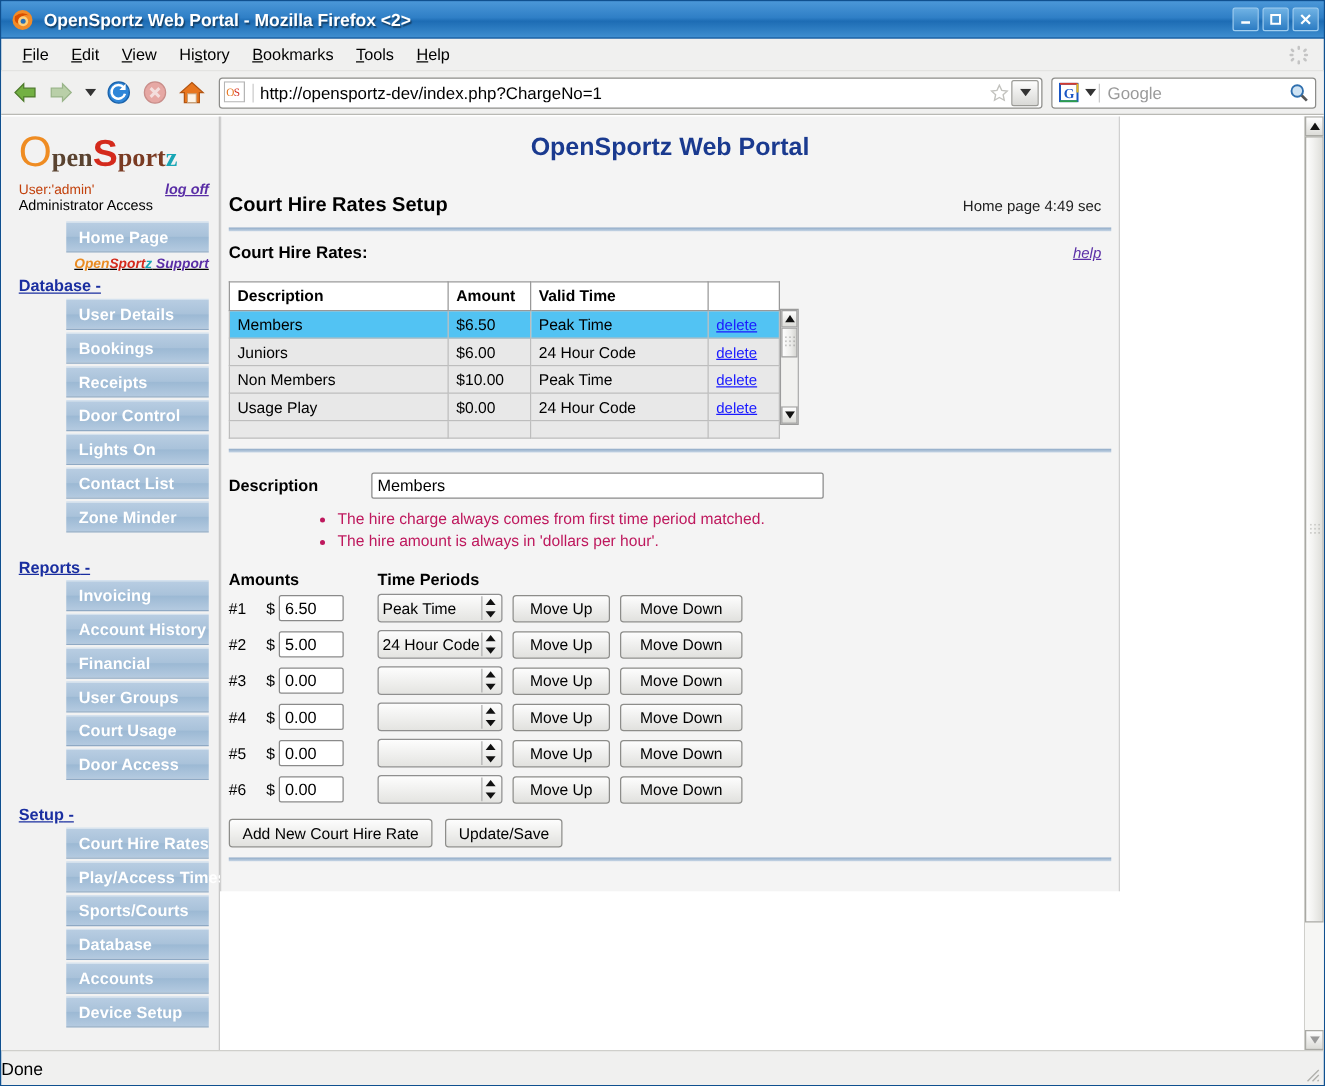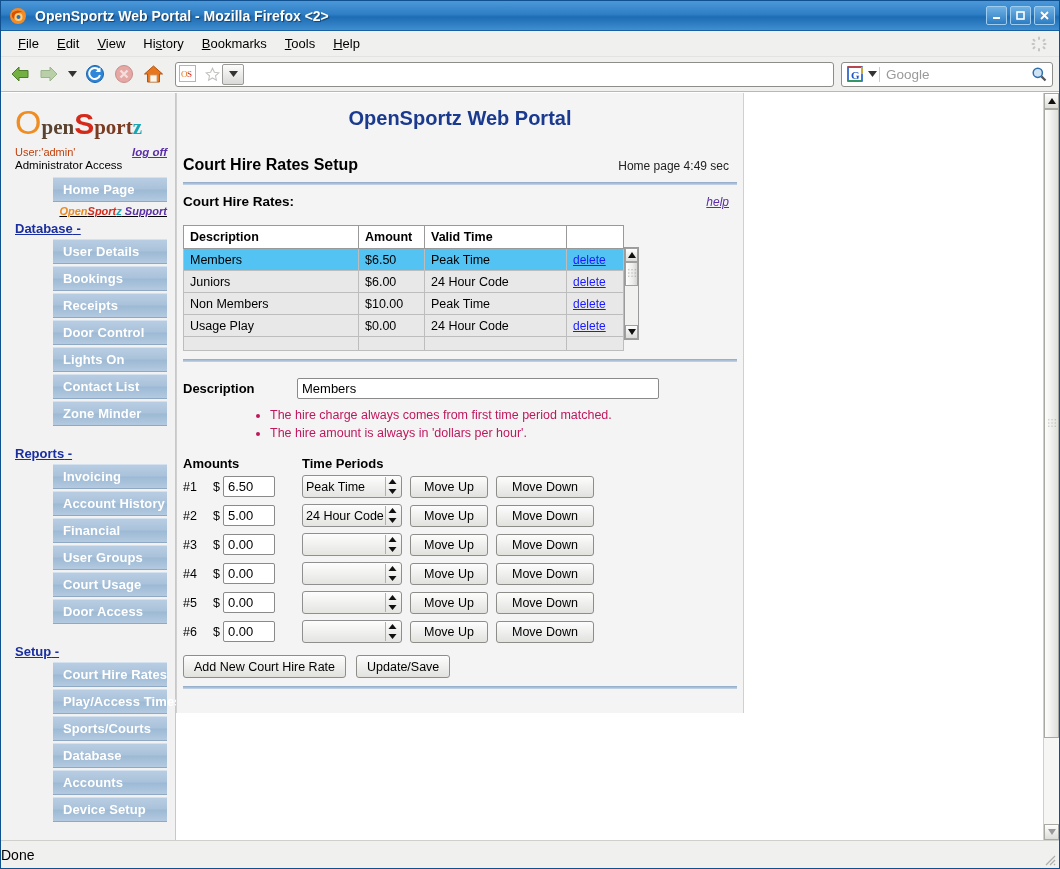--- a/index.html
+++ b/index.html
@@ -208,21 +208,21 @@
   .group-head {
     color: #1a2ea0; font-weight: bold; font-size: 13px;
     text-decoration: underline; margin: 4px 0 3px 2px;
   }
   .group-head .dash { text-decoration: none; }
   .spacer { height: 14px; }
 
   
   #main { flex: 1 1 auto; padding: 0; position: relative; }
   #maininner {
-    margin: 0 0 0 0; width: 568px;
+    margin: 0 0 0 0; width: 720px;
     background: #f4f4f4;
     border-left: 1px solid #d0d0d0;
     border-right: 1px solid #d0d0d0;
     min-height: 620px;
     padding: 0 0 10px 0;
   }
   .portal-title {
     text-align: center; color: #1a3a8f;
     font-size: 20px; font-weight: bold;
     padding: 14px 0 26px 0;
@@ -423,20 +423,21 @@
       </span>
 
       <div id="urlbar">
         <span class="favicon">
           <svg width="17" height="17" viewBox="0 0 17 17">
             <rect x="0.5" y="0.5" width="16" height="16" fill="#fff" stroke="#b5b5b5"></rect>
             <text x="2" y="12" font-size="9" fill="#e8761e" font-family="serif">O</text>
             <text x="8" y="12" font-size="9" fill="#d42a1c" font-family="serif">S</text>
           </svg>
         </span>
+        <span class="urltext">http://opensportz-dev/index.php?ChargeNo=1</span>
         <span class="star">
           <svg width="15" height="15" viewBox="0 0 15 15">
             <path d="M7.5 1.2 L9.4 5.3 L13.8 5.8 L10.5 8.8 L11.4 13.2 L7.5 11 L3.6 13.2 L4.5 8.8 L1.2 5.8 L5.6 5.3 Z" fill="none" stroke="#c2c2be" stroke-width="1.1"></path>
           </svg>
         </span>
         <span class="go">
           <svg width="9" height="6" viewBox="0 0 9 6">
               <path d="M0 0 L9 0 L4.5 6 Z" fill="#333"></path>
             </svg>
         </span>

